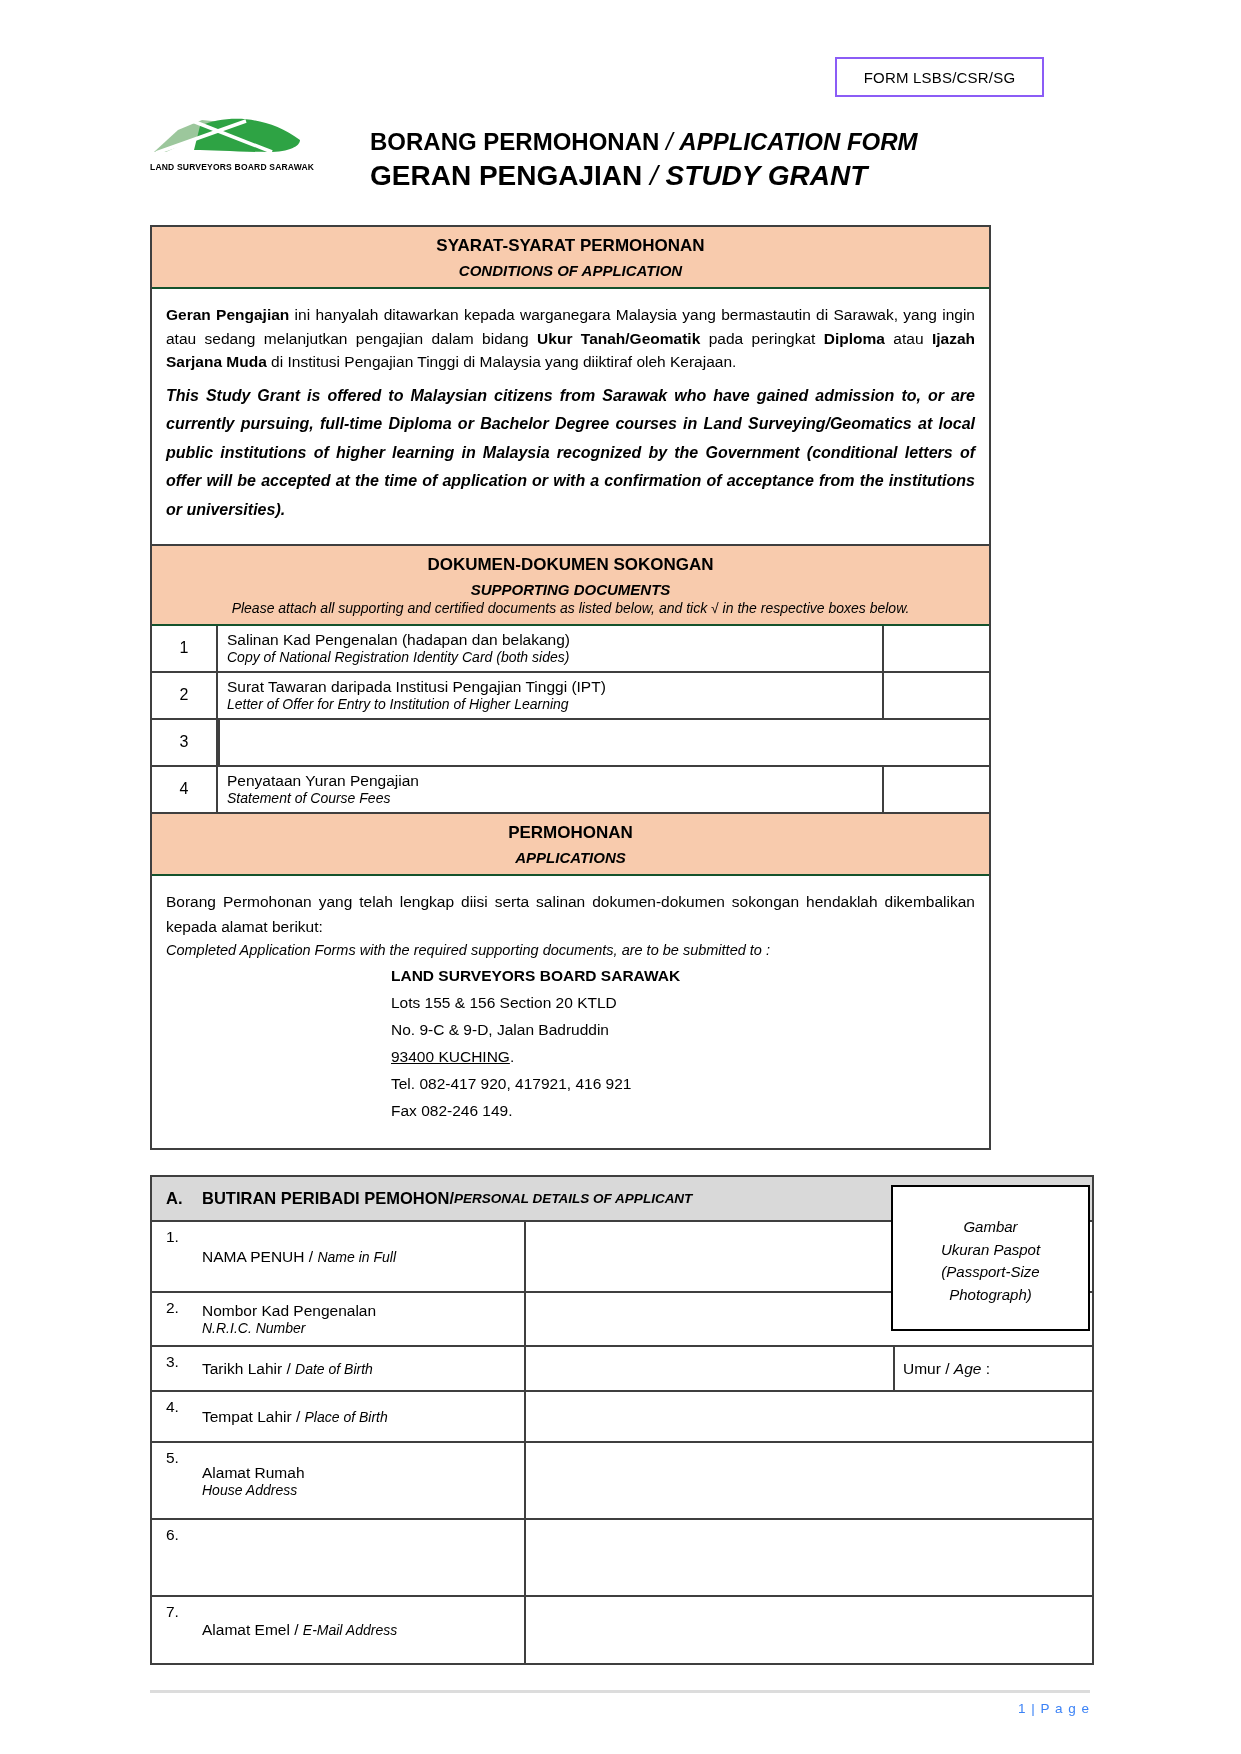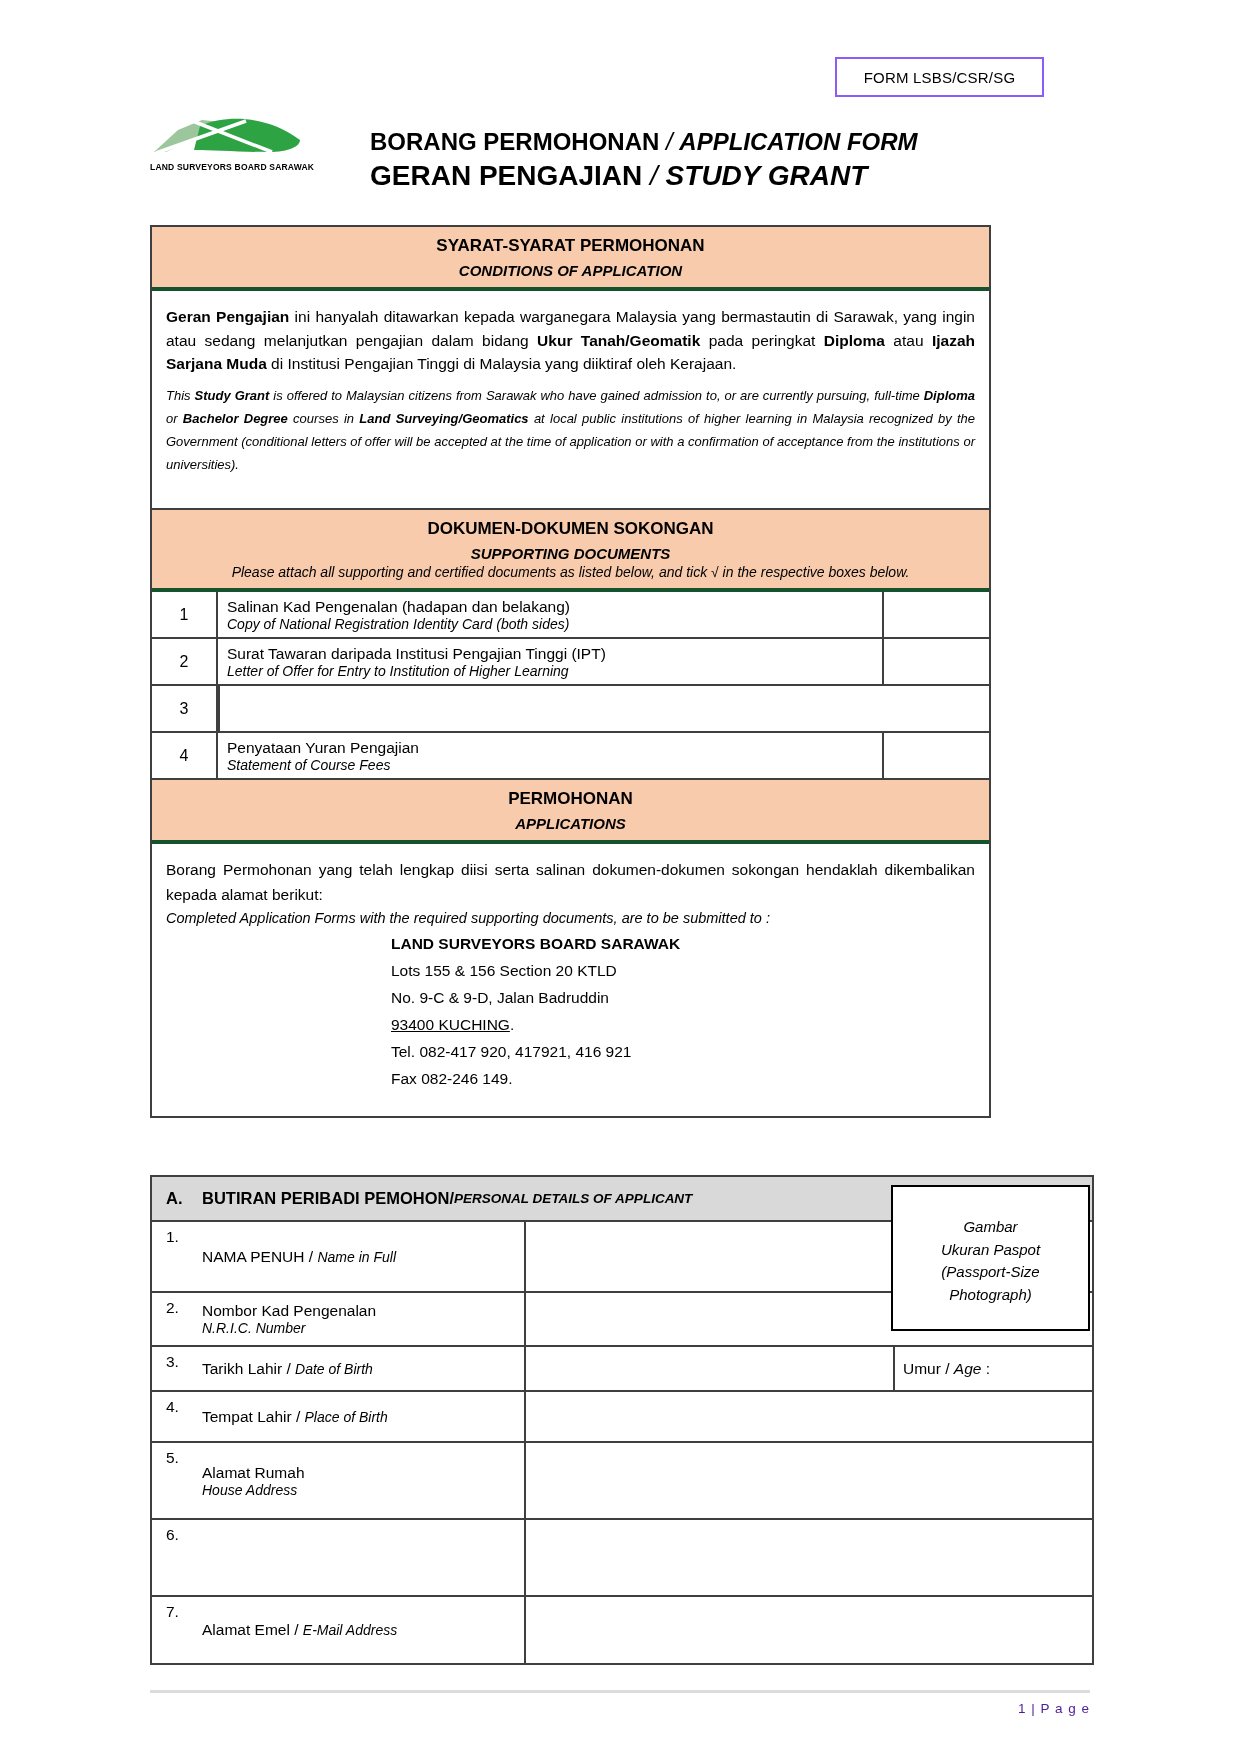--- a/index.html
+++ b/index.html
@@ -23,30 +23,30 @@
   .title-l2{ font-size:28px; font-weight:bold; white-space:nowrap; margin-top:4px; }
   .titles .sep{ font-weight:normal; font-style:italic; }
   .titles .en{ font-style:italic; }
   
   .main-table{
     position:absolute; left:150px; top:225px; width:837px;
     border:2px solid #3f3f3f;
   }
   .band{
     background:#F8CBAD; text-align:center; padding:9px 6px 8px 6px;
-    border-bottom:4px solid #14532d;
+    border-bottom:2px solid #14532d;
   }
   .band-h1{ font-size:17px; font-weight:bold; }
   .band-h2{ font-size:15px; font-weight:bold; font-style:italic; margin-top:6px; }
   .band-line{ font-size:15px; margin-top:4px; }
   .band-line-i{ font-size:14px; font-style:italic; margin-top:2px; }
   .content{ background:#fff; padding:10px 14px 12px 14px; border-bottom:2px solid #3f3f3f; }
   .content:last-child{ border-bottom:none; }
   .p-ms{ margin:4px 0 8px 0; font-size:15.5px; line-height:1.52; text-align:justify; }
-  .p-en{ margin:4px 0 20px 0; font-size:13px; font-style:italic; line-height:1.78; text-align:justify; }
+  .p-en{ margin:4px 0 8px 0; font-size:16px; font-style:italic; line-height:1.78; text-align:justify;font-weight:bold; }
   
   .doc-row{ display:flex; border-bottom:2px solid #3f3f3f; min-height:45px; background:#fff; }
   .doc-row:last-child{ border-bottom:2px solid #3f3f3f; }
   .doc-num{ width:64px; border-right:2px solid #3f3f3f; display:flex; align-items:center; justify-content:center; font-size:16px; }
   .doc-desc{ flex:1; padding:3px 9px; display:flex; flex-direction:column; justify-content:center; }
   .doc-desc .ms{ font-size:15.5px; }
   .doc-desc .en{ font-size:14px; font-style:italic; }
   .doc-tick{ width:105px; border-left:2px solid #3f3f3f; }
   
   .app-para{ margin:4px 0 2px 0; font-size:15.5px; line-height:1.6; text-align:justify; }
@@ -87,21 +87,21 @@
     position:absolute; left:739px; top:8px; width:199px; height:146px;
     background:#fff; border:2.5px solid #000; box-sizing:border-box;
     display:flex; flex-direction:column; align-items:center; justify-content:center;
     padding-top:6px; z-index:5;
   }
   .photo-box div{ font-size:15px; font-style:italic; line-height:1.5; }
   
   .footer{
     position:absolute; left:150px; top:1690px; width:940px;
     border-top:3px solid #dcdcdc; padding-top:8px;
-    text-align:right; font-size:13.5px; color:#4c1d95; letter-spacing:1px;
+    text-align:right; font-size:13.5px; color:#3b82f6; letter-spacing:1px;
   }
 </style>
 </head>
 <body>
 
 <div class="page">
 
   <div class="form-code">
     <span>FORM LSBS/CSR/SG</span>
   </div>

